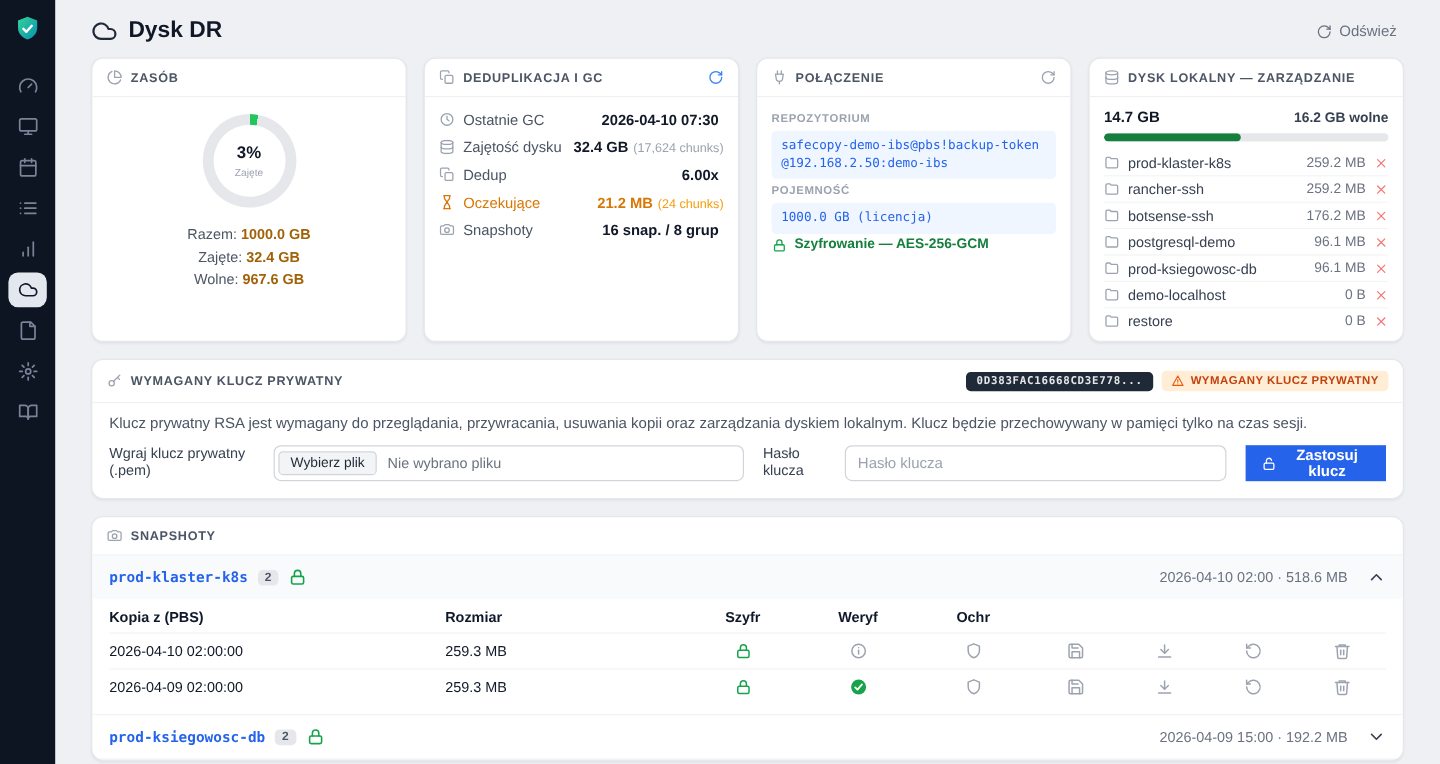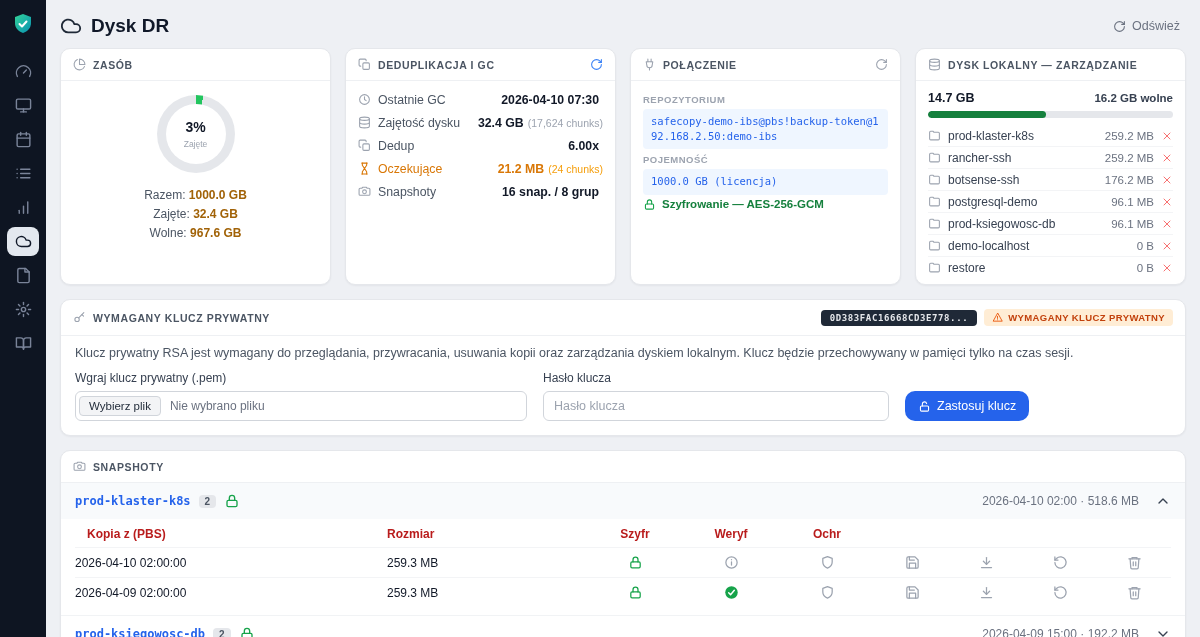--- a/index.html
+++ b/index.html
@@ -17,21 +17,21 @@
 
   
   .sidebar { width:46px; background:#0e1522; display:flex; flex-direction:column; align-items:center; padding:12px 0; gap:5px; flex:none; }
   .logo { margin-bottom:16px; }
   .logo svg { width:24px; height:24px; }
   .nav-btn { width:32px; height:29px; display:flex; align-items:center; justify-content:center; border-radius:8px; color:#7a8499; cursor:pointer; }
   .nav-btn svg { width:17px; height:17px; }
   .nav-btn.active { background:#e3e8ef; color:#101828; }
 
   
-  .main { flex:1; display:flex; flex-direction:column; padding:0 14px; overflow:hidden; }
+  .main { flex:1; display:flex; flex-direction:column; padding:0 30px; overflow:hidden; }
   .topbar { height:48px; flex:none; display:flex; align-items:center; justify-content:space-between; padding-top:4px; }
   .page-title { display:flex; align-items:center; gap:9px; font-size:19px; font-weight:700; color:#101828; }
   .page-title svg { width:22px; height:22px; color:#1f2937; }
   .refresh-btn { display:flex; align-items:center; gap:6px; color:#6b7280; font-size:12.5px; background:none; border:none; cursor:pointer; font-family:inherit; }
   .refresh-btn svg { width:13px; height:13px; }
 
   .card { background:#fff; border:1px solid #e5e7eb; border-radius:10px; box-shadow:0 1px 2px rgba(16,24,40,.05); overflow:hidden; }
   .card-head { display:flex; align-items:center; gap:7px; padding:9px 12px; border-bottom:1px solid #eef0f3; color:#4b5563; font-size:10.5px; font-weight:700; letter-spacing:.6px; }
   .card-head svg { width:13px; height:13px; color:#9ca3af; }
   .spacer { flex:1; }
@@ -82,44 +82,44 @@
   .folder-row .del { width:12px; height:12px; color:#f87171; cursor:pointer; }
 
   
   .key-card { margin-top:14px; flex:none; }
   .fp { background:#1f2937; color:#e5e7eb; font-family:"DejaVu Sans Mono", monospace; font-size:9px; padding:3px 9px; border-radius:4px; }
   .warn-badge { display:flex; align-items:center; gap:5px; background:#ffedd5; color:#c2410c; font-size:9.5px; font-weight:700; letter-spacing:.4px; padding:3px 8px; border-radius:4px; }
   .warn-badge svg { width:11px; height:11px; color:#ea580c; }
   .key-body { padding:10px 14px 14px; }
   .key-desc { margin:0 0 11px; font-size:12.5px; color:#4b5563; }
   .key-form { display:flex; align-items:flex-end; gap:16px; }
-  .field { display:flex; flex-direction:column; gap:6px; }
+  .field { display:flex; flex-direction:row; gap:6px; }
   .field > label { font-size:12px; color:#374151; }
   .file-box { display:flex; align-items:center; border:1px solid #d1d5db; border-radius:6px; height:30px; background:#fff; width:452px; }
   .file-btn { margin:3px; border:1px solid #d1d5db; border-radius:4px; background:#f3f4f6; padding:3px 9px; font-size:11.5px; color:#1f2937; cursor:pointer; white-space:nowrap; }
   .file-text { color:#6b7280; font-size:12px; padding-left:6px; }
   .pw-input { height:30px; width:346px; border:1px solid #d1d5db; border-radius:6px; padding:0 10px; font-size:12.5px; color:#111827; font-family:inherit; }
   .pw-input::placeholder { color:#9ca3af; }
-  .apply-btn { height:30px; display:flex; align-items:center; gap:6px; background:#2563eb; color:#fff; border:none; border-radius:10px; padding:0 13px; font-size:12.5px; font-weight:400; cursor:pointer; font-family:inherit; }
+  .apply-btn { height:30px; display:flex; align-items:center; gap:6px; background:#2563eb; color:#fff; border:none; border-radius:0; padding:0 13px; font-size:12.5px; font-weight:700; cursor:pointer; font-family:inherit; }
   .apply-btn svg { width:13px; height:13px; }
 
   
   .snap-card { margin:14px 0 0; flex:none; }
   .group { border-bottom:1px solid #f1f3f5; }
   .group-row { display:flex; align-items:center; gap:8px; padding:10px 14px; cursor:pointer; }
   .group.expanded .group-row { background:#f8fafc; }
   .g-name { font-family:"DejaVu Sans Mono", monospace; font-size:12px; font-weight:700; color:#2563eb; }
   .g-count { background:#e5e7eb; color:#4b5563; font-size:10px; font-weight:700; border-radius:4px; padding:1px 6px; }
   .g-lock { width:13px; height:13px; color:#16a34a; }
   .g-meta { margin-left:auto; color:#6b7280; font-size:12px; }
   .g-chev { width:16px; height:16px; color:#374151; margin-left:8px; cursor:pointer; }
 
   .snap-table { padding:0 14px 8px; }
   .t-head, .t-row { display:grid; grid-template-columns:minmax(0,1fr) 200px 96px 96px 96px 74px 74px 74px 74px; align-items:center; }
-  .t-head { font-size:12px; font-weight:700; color:#b91c1c; padding:8px 0 6px;margin-left:12px; }
+  .t-head { font-size:12px; font-weight:700; color:#0f172a; padding:8px 0 6px; }
   .t-row { font-size:12px; color:#111827; padding:7px 0; border-top:1px solid #f3f4f6; }
   .c-ic { display:flex; justify-content:center; }
   .c-ic svg { width:15px; height:15px; }
   .st-lock { color:#16a34a; }
   .st-info { color:#9ca3af; }
   .act { color:#9ca3af; cursor:pointer; }
 </style>
 </head>
 <body>
 

